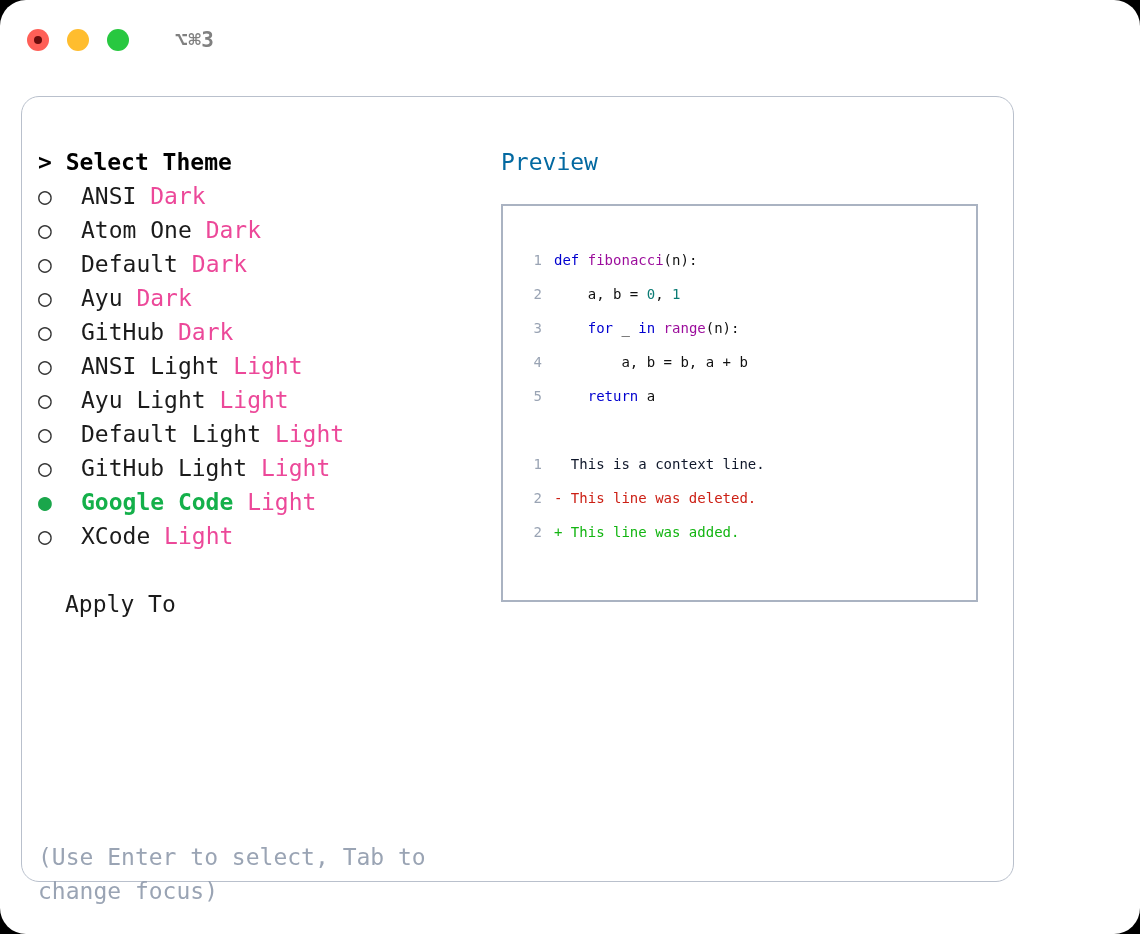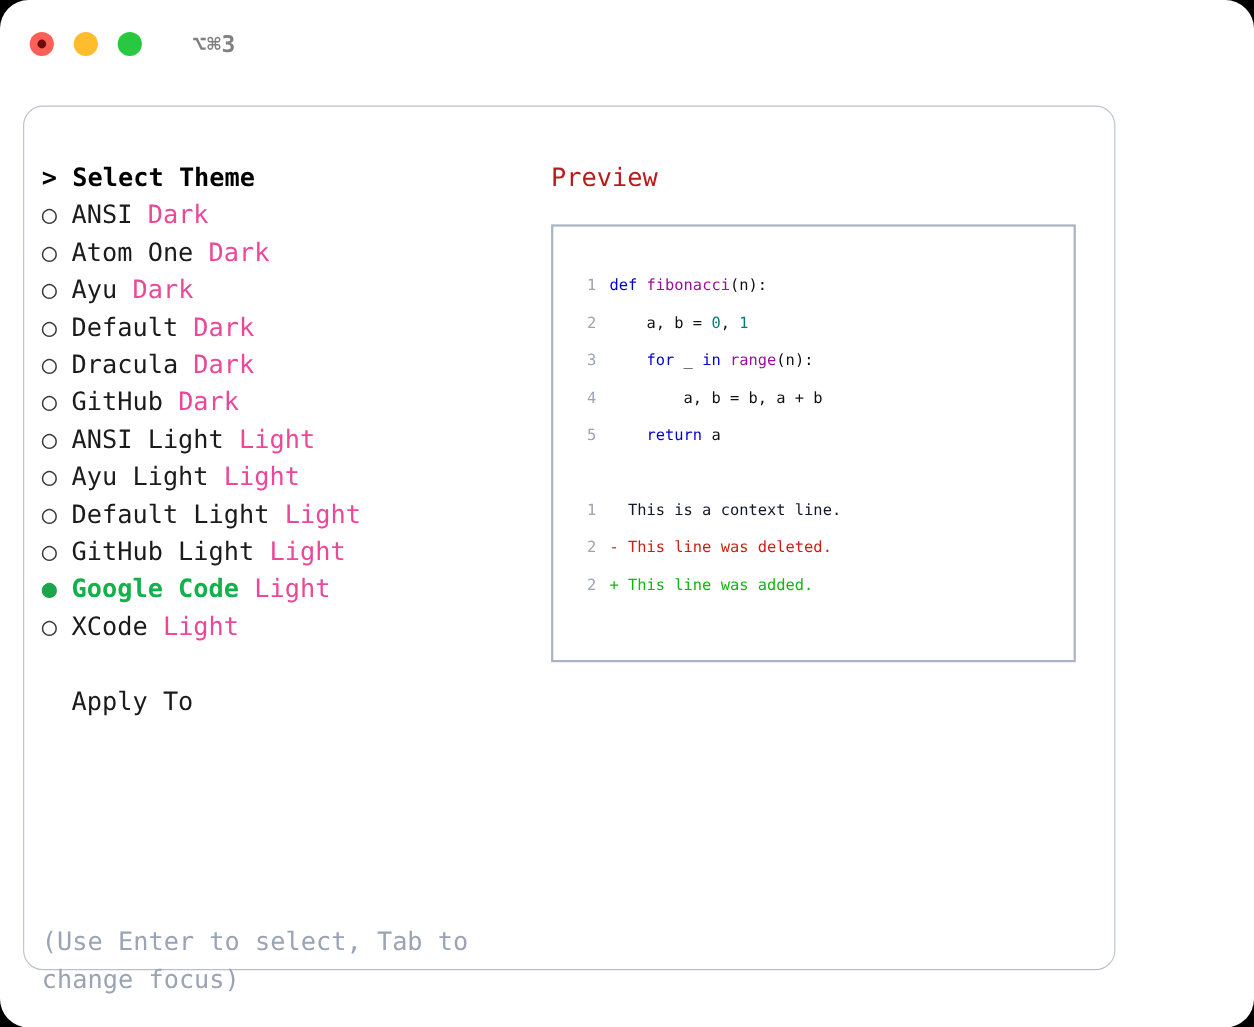--- a/index.html
+++ b/index.html
@@ -102,21 +102,21 @@
     font-weight: 700;
     color: #000000;
   }
   .marker {
     display: inline-block;
     width: 27px;
     white-space: pre;
   }
   .bullet-on  { color: #1aa64b; }
   .bullet-off { color: #3a3a3a; }
-  .name       { color: #1b1b1b; }
+  .name       { color: #1b1b1b; margin-left: 16px; }
   .name.sel   { color: #14b04a; font-weight: bold; }
   .variant    { color: #ec4899; }
   .spacer { height: 34px; }
 
   .hint {
     position: absolute;
     left: 16px;
     top: 743px;
     width: 410px;
     font-size: 23px;
@@ -127,21 +127,21 @@
   
   .right {
     position: absolute;
     left: 479px;
     top: 48px;
     width: 500px;
   }
   .preview-title {
     font-size: 23px;
     line-height: 34px;
-    color: #b91c1c;
+    color: #0369a1;
     white-space: pre;
   }
   .preview-box {
     position: absolute;
     left: 0;
     top: 59px;
     width: 477px;
     height: 398px;
     border: 2px solid #aab3c2;
     background: #ffffff;
@@ -190,23 +190,22 @@
   </div>
 
   <div class="panel">
     <div class="cols">
 
       <div class="left">
         <div class="row header">&gt; Select Theme</div>
         <div id="theme-list">
             <div class="row"><span class="marker bullet-off">○ </span><span class="name">ANSI </span><span class="variant">Dark</span></div>
             <div class="row"><span class="marker bullet-off">○ </span><span class="name">Atom One </span><span class="variant">Dark</span></div>
+            <div class="row"><span class="marker bullet-off">○ </span><span class="name">Default </span><span class="variant">Dark</span></div>
             <div class="row"><span class="marker bullet-off">○ </span><span class="name">Ayu </span><span class="variant">Dark</span></div>
-            <div class="row"><span class="marker bullet-off">○ </span><span class="name">Default </span><span class="variant">Dark</span></div>
-            <div class="row"><span class="marker bullet-off">○ </span><span class="name">Dracula </span><span class="variant">Dark</span></div>
             <div class="row"><span class="marker bullet-off">○ </span><span class="name">GitHub </span><span class="variant">Dark</span></div>
             <div class="row"><span class="marker bullet-off">○ </span><span class="name">ANSI Light </span><span class="variant">Light</span></div>
             <div class="row"><span class="marker bullet-off">○ </span><span class="name">Ayu Light </span><span class="variant">Light</span></div>
             <div class="row"><span class="marker bullet-off">○ </span><span class="name">Default Light </span><span class="variant">Light</span></div>
             <div class="row"><span class="marker bullet-off">○ </span><span class="name">GitHub Light </span><span class="variant">Light</span></div>
             <div class="row"><span class="marker bullet-on">● </span><span class="name sel">Google Code </span><span class="variant">Light</span></div>
             <div class="row"><span class="marker bullet-off">○ </span><span class="name">XCode </span><span class="variant">Light</span></div>
           </div>
         <div class="spacer"></div>
         <div class="row"><span class="marker"> </span><span>Apply To</span></div>

